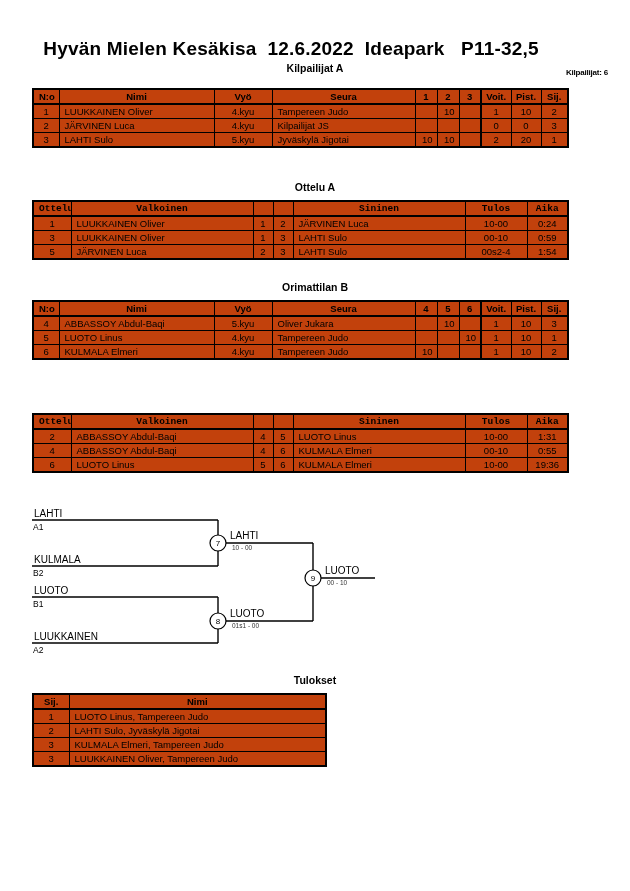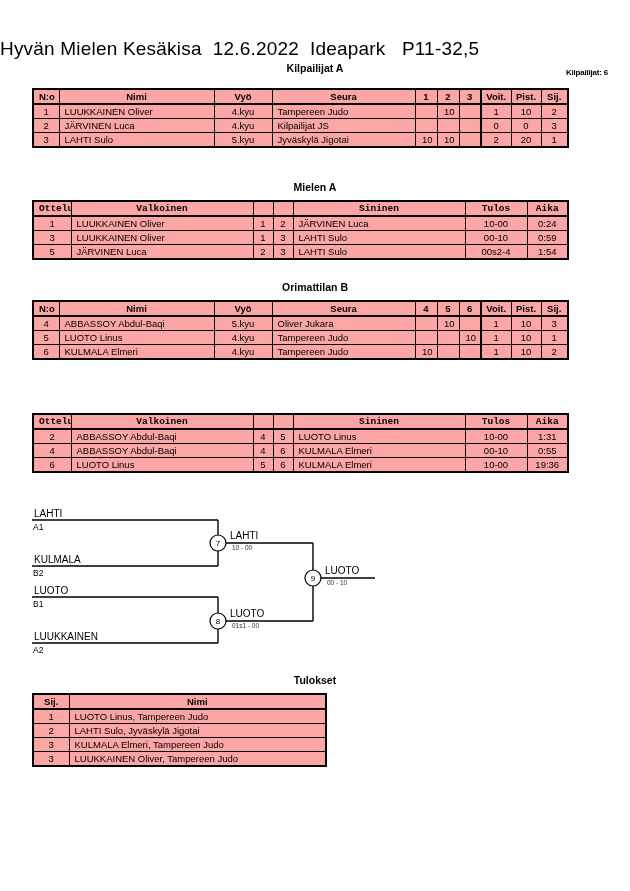--- a/index.html
+++ b/index.html
@@ -14,23 +14,23 @@
     font-family: "Liberation Sans", sans-serif;
     color: #000000;
     overflow: hidden;
   }
 
   
   .doc-title {
     position: absolute;
     left: 0; top: 38px;
     width: 582px;
-    text-align: left;
+    text-align: center;
     font-size: 19px;
-    font-weight: normal;
+    font-weight: bold;
     letter-spacing: 0.2px;
     white-space: pre;
   }
   .section-heading {
     position: absolute;
     width: 630px;
     left: 0;
     text-align: center;
     font-size: 10.5px;
     font-weight: bold;
@@ -42,21 +42,21 @@
     font-size: 8px;
     font-weight: bold;
     letter-spacing: -0.2px;
   }
 
   
   table.grid {
     position: absolute;
     border-collapse: collapse;
     font-size: 9.5px;
-    background: #fca5a5;
+    background: #c2410c;
     table-layout: fixed;
   }
   table.grid td, table.grid th {
     border: 1px solid #000;
     padding: 1px 3px;
     height: 14px;
     box-sizing: border-box;
     overflow: hidden;
     white-space: nowrap;
     font-weight: normal;
@@ -191,21 +191,21 @@
       <td class="r">10</td>
       <td class="r">10</td>
       <td class="r"></td>
       <td class="sep">2</td>
       <td>20</td>
       <td>1</td>
     </tr>
   </tbody>
 </table>
 
-<div class="section-heading" style="top:181px;">Mielen A</div>
+<div class="section-heading" style="top:181px;">Ottelu A</div>
 <table class="grid bouts" style="left:32px; top:200px; width:535px;">
   <colgroup>
     <col style="width:38px">
       <col style="width:182px">
     <col style="width:20px">
       <col style="width:20px">
     <col style="width:172px">
       <col style="width:62px">
       <col style="width:41px">
   </colgroup>

